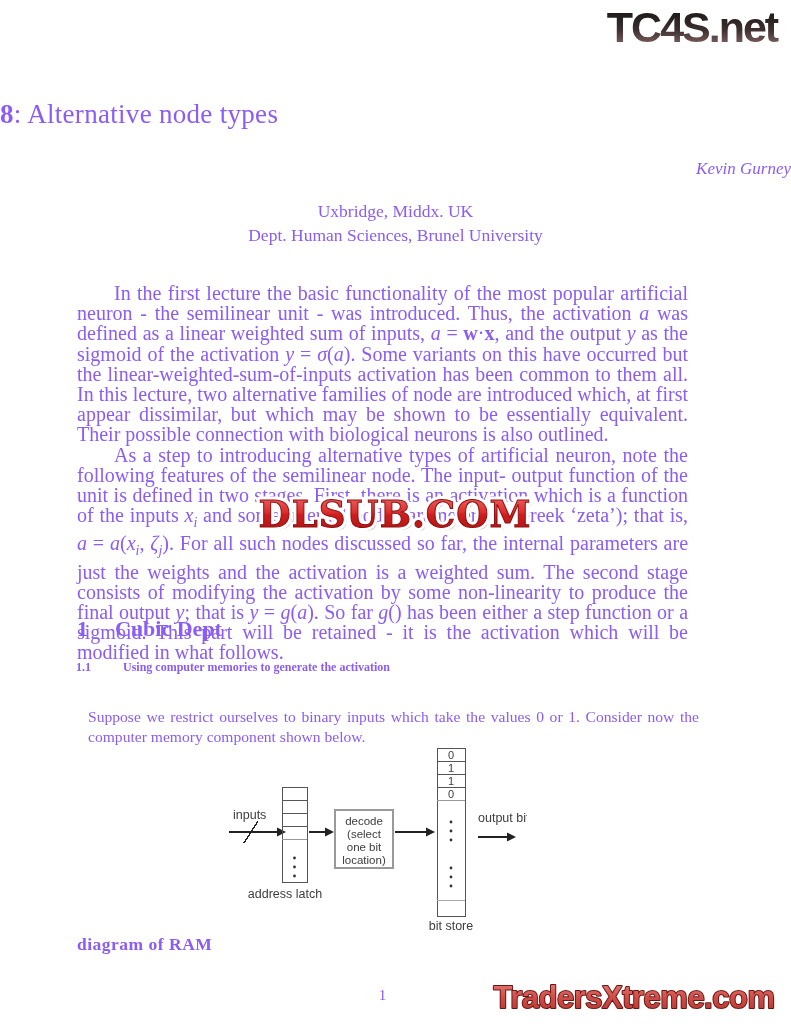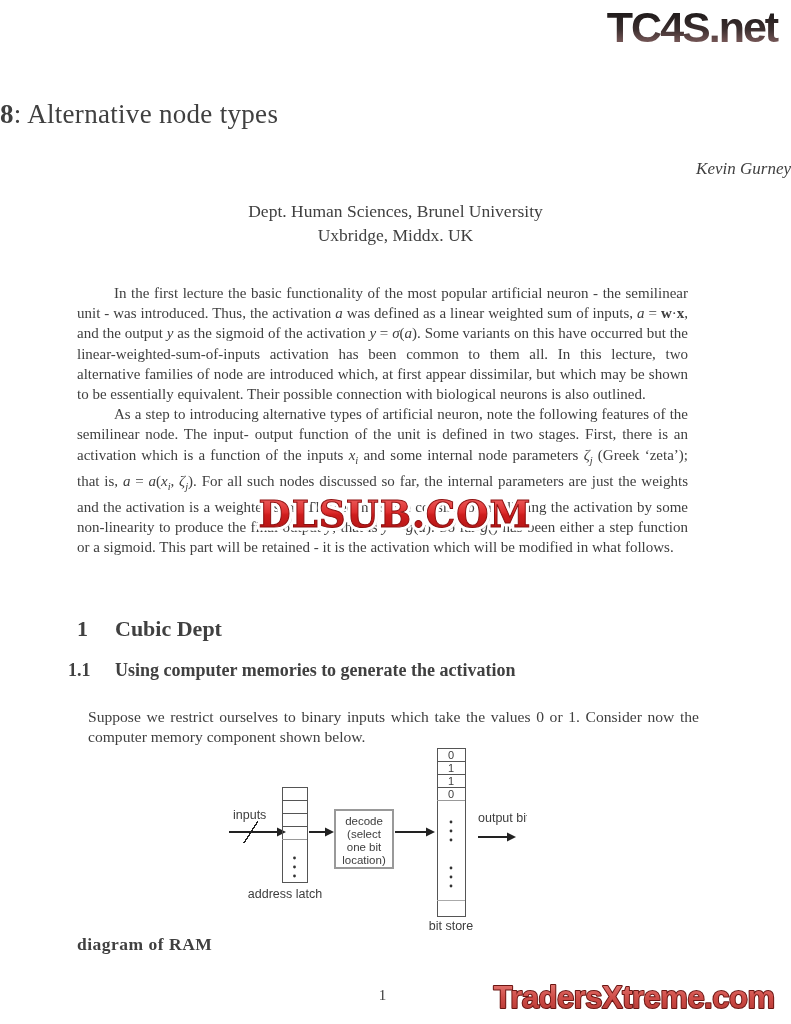--- a/index.html
+++ b/index.html
@@ -1,40 +1,40 @@
 <!DOCTYPE html>
 <html><head>
 <meta charset="utf-8">
 <style>
   html,body{margin:0;padding:0;background:#e8e8e8;}
   .page{
     position:relative;width:791px;height:1024px;background:#ffffff;
     margin:0 auto;overflow:hidden;
-    font-family:"Liberation Serif", serif;color:#404040;
+    font-family:"Liberation Serif", serif;color:#8b5cf6;
   }
   
   .tc4s{position:absolute;top:5px;right:3px;}
   .tc4s text{font-family:"Liberation Sans",sans-serif;font-weight:bold;font-size:43px;letter-spacing:-2px;}
   
   .title{position:absolute;top:99px;left:0;width:100%;text-align:left;font-size:27px;letter-spacing:.3px;}
   .title .num{font-weight:bold;}
   .author{position:absolute;top:159px;left:0;width:100%;text-align:right;font-style:italic;font-size:17px;}
   .affil{position:absolute;top:199px;left:0;width:100%;text-align:center;font-size:17.5px;line-height:24px;}
   
-  .bodytext{position:absolute;top:283px;left:77px;width:611px;font-size:15px;line-height:20.2px;text-align:justify;}
+  .bodytext{position:absolute;top:283px;left:77px;width:611px;font-size:20px;line-height:20.2px;text-align:justify;}
   .bodytext p{margin:0;text-indent:37px;}
   .bodytext i{font-style:italic;}
   sub{font-size:70%;}
   
   .dlsub{position:absolute;top:487px;left:255px;}
   .dlsub text{font-family:"DejaVu Serif",serif;font-weight:bold;font-size:37px;letter-spacing:1px;}
   
   .sec1{position:absolute;top:616px;left:77px;font-weight:bold;font-size:22px;}
   .sec1 .snum{display:inline-block;width:38px;}
-  .sec11{position:absolute;top:660px;left:68px;font-weight:bold;font-size:18px;}
+  .sec11{position:absolute;top:660px;left:76px;font-weight:bold;font-size:12px;}
   .sec11 .snum{display:inline-block;width:47px;}
   .para3{position:absolute;top:696px;left:77px;width:611px;font-size:15.6px;line-height:20.2px;text-align:justify;margin:11px;}
   
   .ram{position:absolute;top:742px;left:225px;}
   .ram text{font-family:"Liberation Sans",sans-serif;fill:#3d3d3d;}
   .ram .lbl{font-size:12.5px;}
   .ram .small{font-size:11.5px;}
   .ram .digit{font-size:11px;}
   .ram line,.ram rect{shape-rendering:crispEdges;}
   .caption{position:absolute;top:934px;left:77px;width:611px;text-align:left;font-weight:bold;font-size:17.5px;letter-spacing:.5px;}
@@ -57,22 +57,22 @@
       </linearGradient>
     </defs>
     <text x="96" y="37" text-anchor="middle" fill="url(#tcg)">TC4S.net</text>
   </svg>
 
   <div class="title"><span class="num">8</span><span>: Alternative node types</span></div>
 
   <div class="author">Kevin Gurney</div>
 
   <div class="affil">
+    <div>Uxbridge, Middx. UK</div>
     <div>Dept. Human Sciences, Brunel University</div>
-    <div>Uxbridge, Middx. UK</div>
   </div>
 
   <div class="bodytext">
     <p>In the first lecture the basic functionality of the most popular artificial neuron - the semilinear unit - was introduced. Thus, the activation <i>a</i> was defined as a linear weighted sum of inputs, <i>a</i> = <b>w</b>·<b>x</b>, and the output <i>y</i> as the sigmoid of the activation <i>y</i> = <i>σ</i>(<i>a</i>). Some variants on this have occurred but the linear-weighted-sum-of-inputs activation has been common to them all. In this lecture, two alternative families of node are introduced which, at first appear dissimilar, but which may be shown to be essentially equivalent. Their possible connection with biological neurons is also outlined.</p>
     <p>As a step to introducing alternative types of artificial neuron, note the following features of the semilinear node. The input- output function of the unit is defined in two stages. First, there is an activation which is a function of the inputs <i>x<sub>i</sub></i> and some internal node parameters <i>ζ<sub>j</sub></i> (Greek ‘zeta’); that is, <i>a</i> = <i>a</i>(<i>x<sub>i</sub></i>, <i>ζ<sub>j</sub></i>). For all such nodes discussed so far, the internal parameters are just the weights and the activation is a weighted sum. The second stage consists of modifying the activation by some non-linearity to produce the final output <i>y</i>; that is <i>y</i> = <i>g</i>(<i>a</i>). So far <i>g</i>() has been either a step function or a sigmoid. This part will be retained - it is the activation which will be modified in what follows.</p>
   </div>
 
   <svg class="dlsub" width="282" height="56" viewBox="0 0 282 56">
     <defs>
       <linearGradient id="dlg" x1="0" y1="0" x2="0" y2="1">

